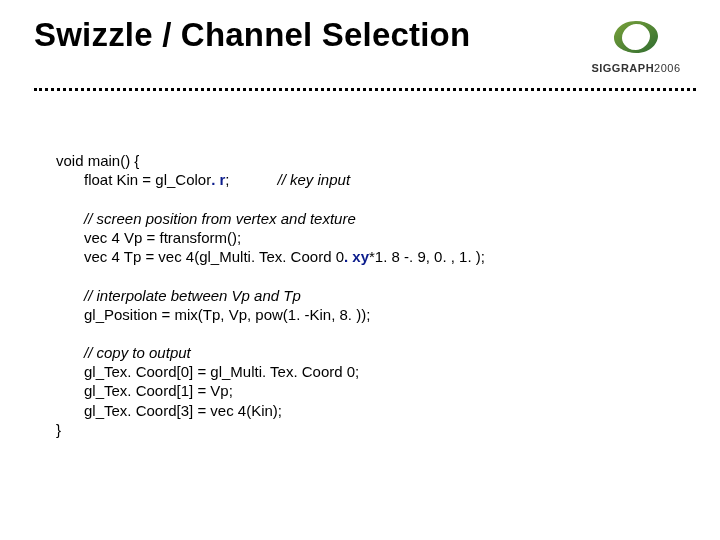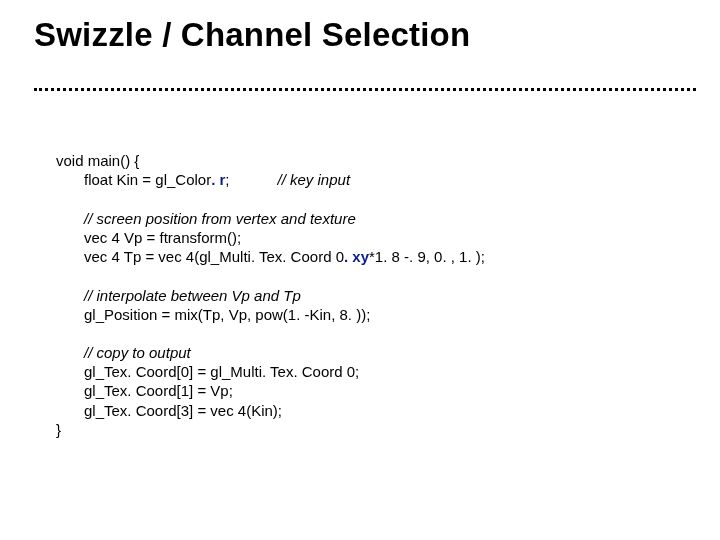--- a/index.html
+++ b/index.html
@@ -64,20 +64,35 @@
   .code .sw { font-weight: bold; color: #0b1c8c; }
   .blank { height: 1.28em; }
 </style>
 </head>
 <body>
 
 <div class="slide">
 
   <div class="title">Swizzle / Channel Selection</div>
 
+  <div class="logo">
+    <svg width="52" height="38" viewBox="0 0 52 38">
+      <defs>
+        <linearGradient id="g1" x1="0" y1="0" x2="1" y2="1">
+          <stop offset="0%" stop-color="#7aa23a"></stop>
+          <stop offset="100%" stop-color="#2e6b30"></stop>
+        </linearGradient>
+      </defs>
+      <path d="M26 3 C10 3 4 14 4 20 C4 30 18 36 28 34 C18 32 12 26 12 20 C12 12 20 6 26 6 C38 6 46 14 46 22 C46 14 40 3 26 3 Z" fill="url(#g1)"></path>
+      <path d="M26 35 C42 35 48 24 48 18 C48 8 34 2 24 4 C34 6 40 12 40 18 C40 26 32 32 26 32 C14 32 6 24 6 16 C6 24 12 35 26 35 Z" fill="url(#g1)"></path>
+    </svg>
+    <div class="logo-text">
+      <span class="bold">SIGGRAPH</span><span>2006</span>
+    </div>
+  </div>
 
   <div class="divider"></div>
 
   <div class="code">
 <span>void main() {</span>
 <span class="indent"></span><span>float Kin = gl_Color</span><span class="sw">. r</span><span>;</span><span class="key-gap"></span><span class="cm">// key input</span>
 <span class="blank"> </span>
 <span class="indent"></span><span class="cm">// screen position from vertex and texture</span>
 <span class="indent"></span><span>vec 4 Vp = ftransform();</span>
 <span class="indent"></span><span>vec 4 Tp = vec 4(gl_Multi. Tex. Coord 0</span><span class="sw">. xy</span><span>*1. 8 -. 9, 0. , 1. );</span>

